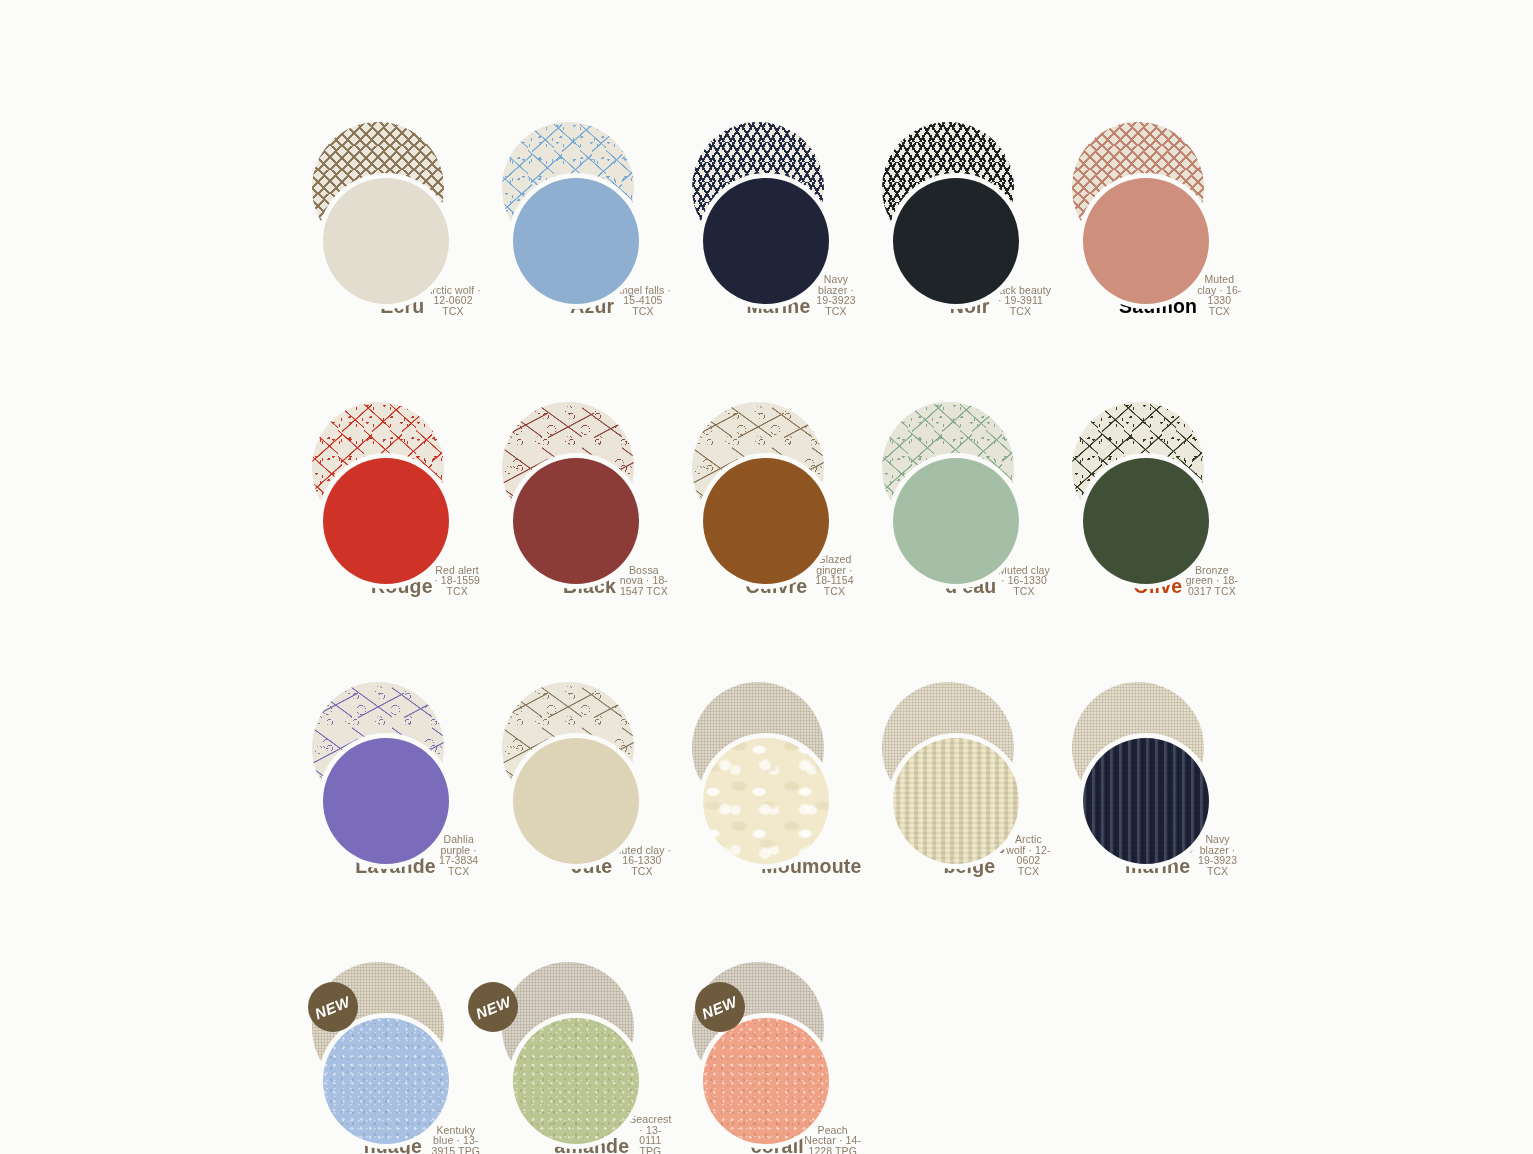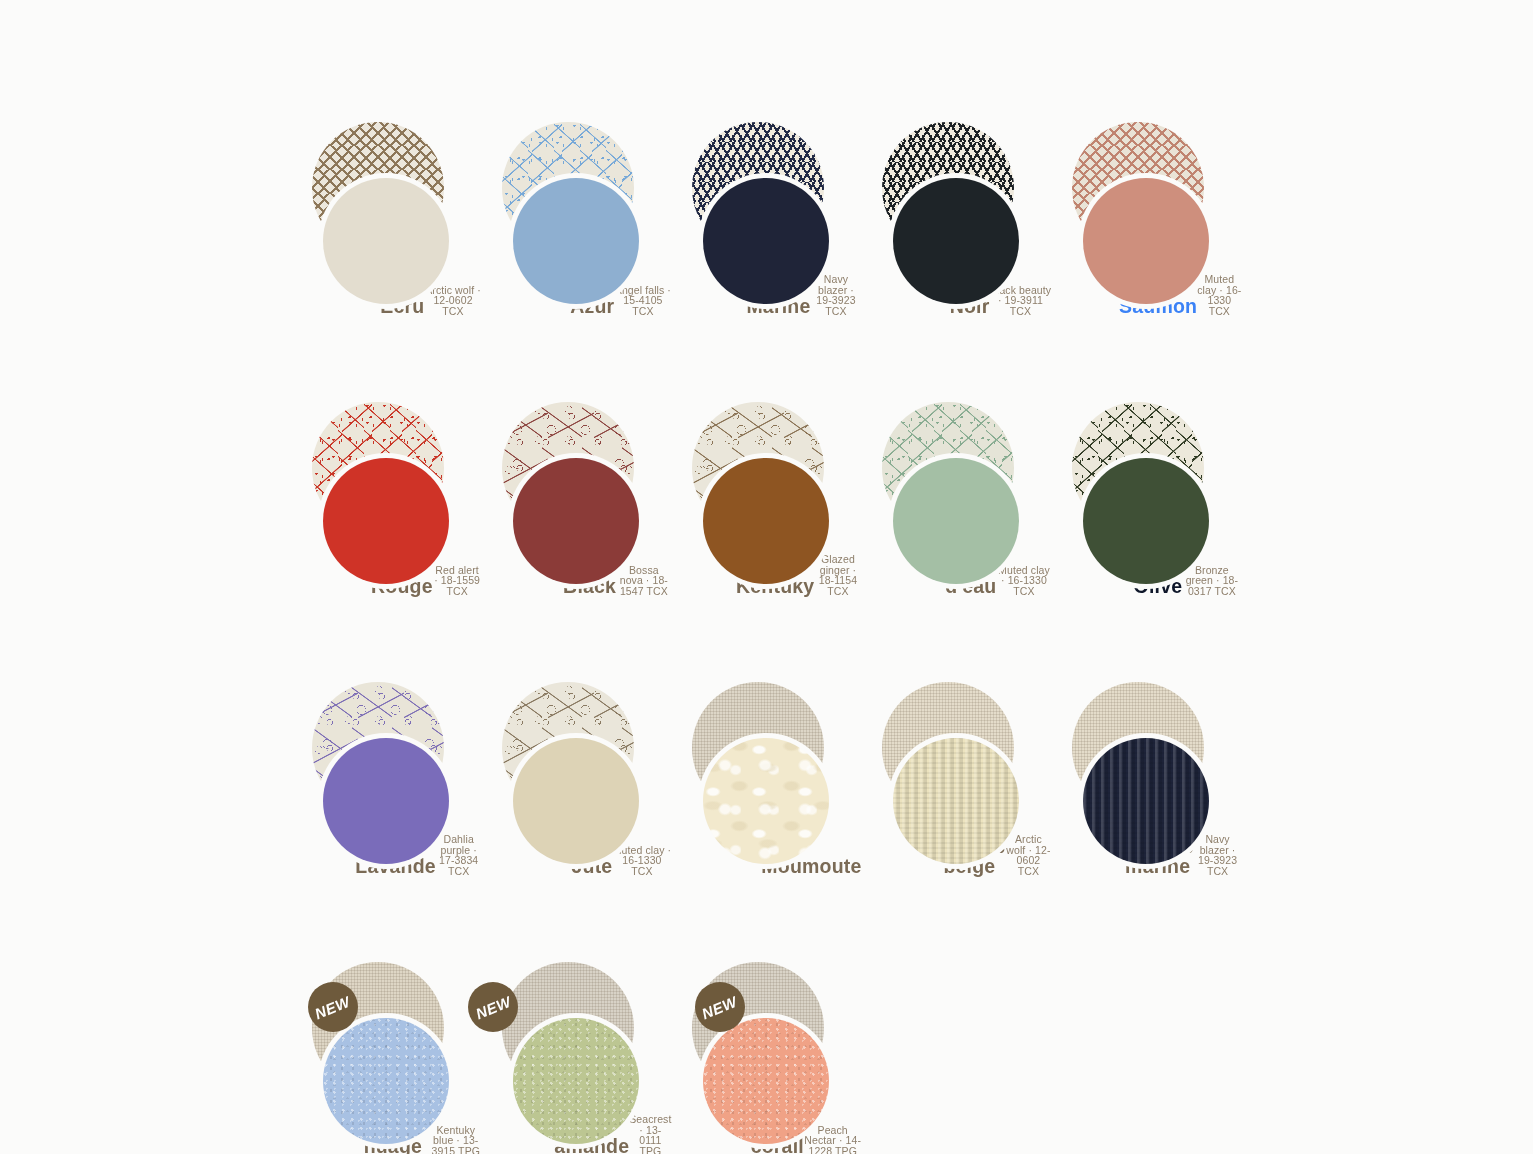--- a/index.html
+++ b/index.html
@@ -197,21 +197,21 @@
         <div class="disc-front pt-solid" style="background-color: rgb(30, 36, 40);"></div>
       </div>
       <div class="sw-name" style="color: rgb(122, 106, 85);">Noir</div>
       <div class="sw-ref" style="color: rgb(141, 126, 106);">Black beauty · 19-3911 TCX</div>
     </div>
     <div class="swatch">
       <div class="disc-wrap">
         <div class="disc-back pt-chevron" style="--pc: #c08470; background-color: rgb(233, 227, 214);"></div>
         <div class="disc-front pt-solid" style="background-color: rgb(206, 143, 125);"></div>
       </div>
-      <div class="sw-name" style="color: #3b82f6;">Saumon</div>
+      <div class="sw-name" style="color: #000000;">Saumon</div>
       <div class="sw-ref" style="color: rgb(141, 126, 106);">Muted clay · 16-1330 TCX</div>
     </div>
     <div class="swatch">
       <div class="disc-wrap">
         <div class="disc-back pt-sprig" style="--pc: #c93526; background-color: rgb(236, 231, 218);"></div>
         <div class="disc-front pt-solid" style="background-color: rgb(207, 51, 39);"></div>
       </div>
       <div class="sw-name" style="color: rgb(122, 106, 85);">Rouge</div>
       <div class="sw-ref" style="color: rgb(141, 126, 106);">Red alert · 18-1559 TCX</div>
     </div>
@@ -221,37 +221,37 @@
         <div class="disc-front pt-solid" style="background-color: rgb(139, 59, 56);"></div>
       </div>
       <div class="sw-name" style="color: rgb(122, 106, 85);">Black</div>
       <div class="sw-ref" style="color: rgb(141, 126, 106);">Bossa nova · 18-1547 TCX</div>
     </div>
     <div class="swatch">
       <div class="disc-wrap">
         <div class="disc-back pt-outline" style="--pc: #8b7456; background-color: rgb(234, 230, 218);"></div>
         <div class="disc-front pt-solid" style="background-color: rgb(142, 85, 34);"></div>
       </div>
-      <div class="sw-name" style="color: rgb(122, 106, 85);">Kentuky</div>
+      <div class="sw-name" style="color: rgb(122, 106, 85);">Cuivre</div>
       <div class="sw-ref" style="color: rgb(141, 126, 106);">Glazed ginger · 18-1154 TCX</div>
     </div>
     <div class="swatch">
       <div class="disc-wrap">
         <div class="disc-back pt-sprig" style="--pc: #86ab90; background-color: rgb(229, 228, 215);"></div>
         <div class="disc-front pt-solid" style="background-color: rgb(164, 191, 165);"></div>
       </div>
       <div class="sw-name" style="color: rgb(122, 106, 85);">Vert d'eau</div>
       <div class="sw-ref" style="color: rgb(141, 126, 106);">Muted clay · 16-1330 TCX</div>
     </div>
     <div class="swatch">
       <div class="disc-wrap">
         <div class="disc-back pt-sprig" style="--pc: #2f3a23; background-color: rgb(236, 232, 219);"></div>
         <div class="disc-front pt-solid" style="background-color: rgb(63, 80, 54);"></div>
       </div>
-      <div class="sw-name" style="color: #0f172a;">Olive</div>
+      <div class="sw-name" style="color: #c2410c;">Olive</div>
       <div class="sw-ref" style="color: rgb(141, 126, 106);">Bronze green · 18-0317 TCX</div>
     </div>
     <div class="swatch">
       <div class="disc-wrap">
         <div class="disc-back pt-outline" style="--pc: #7e6fb5; background-color: rgb(233, 229, 216);"></div>
         <div class="disc-front pt-solid" style="background-color: rgb(122, 108, 186);"></div>
       </div>
       <div class="sw-name" style="color: rgb(122, 106, 85);">Lavande</div>
       <div class="sw-ref" style="color: rgb(141, 126, 106);">Dahlia purple · 17-3834 TCX</div>
     </div>

